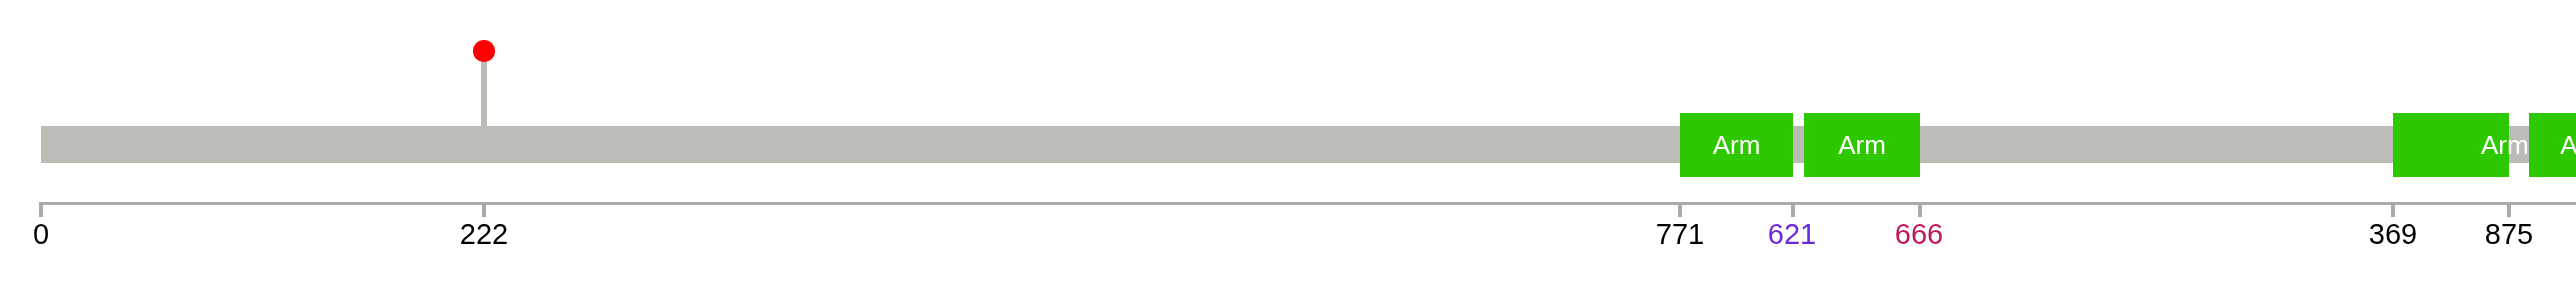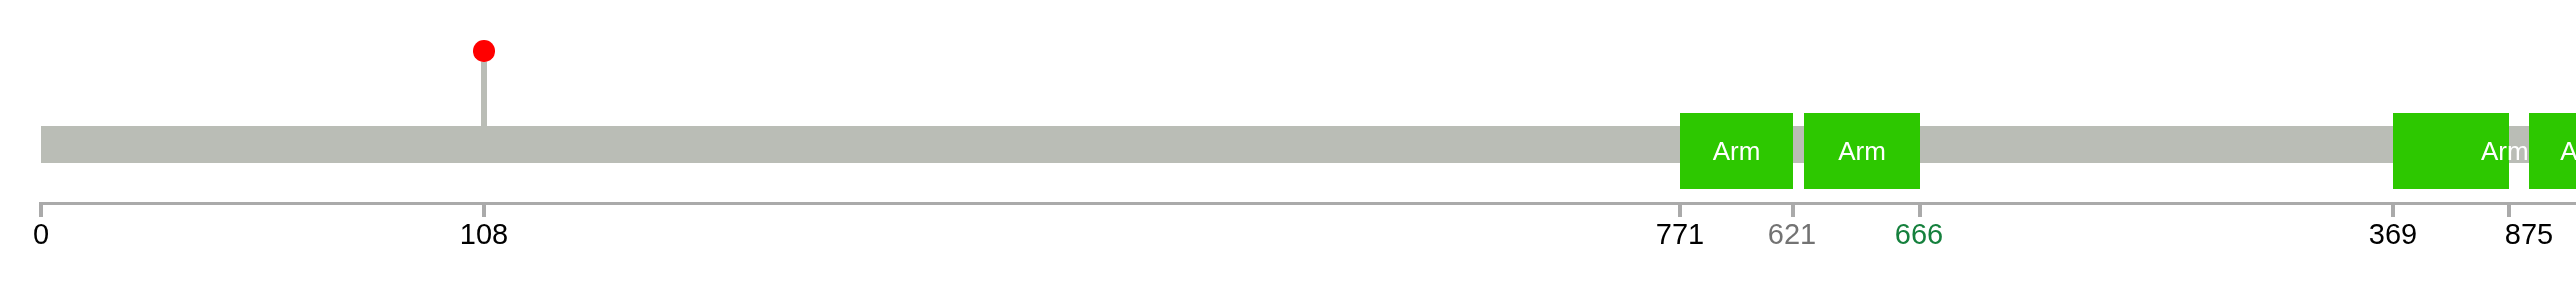--- a/index.html
+++ b/index.html
@@ -19,21 +19,21 @@
     position: absolute;
     top: 62px; height: 65px; width: 5.7px;
   }
   .lollipop-head {
     position: absolute;
     top: 40px; width: 21.6px; height: 21.6px;
     border-radius: 50%;
   }
   .domain {
     position: absolute;
-    top: 113px; height: 76px;
+    top: 113px; height: 64px;
   }
   .domain-label {
     position: absolute;
     inset: 0;
     display: flex;
     align-items: center;
     justify-content: center;
     color: #ffffff;
     font-size: 26px;
     white-space: nowrap;
@@ -97,46 +97,46 @@
   <div id="axis">
     <div id="axis-line" class="axis-line" style="left: 39px; width: 3460px; background: rgb(170, 170, 170);"></div>
     <div id="ticks">
   <div>
     <div class="axis-tick" style="left: 39px; background: rgb(170, 170, 170);"></div>
     <div class="axis-tick-label" style="left: 41px; color: rgb(0, 0, 0);">0</div>
   </div>
 
   <div>
     <div class="axis-tick" style="left: 482px; background: rgb(170, 170, 170);"></div>
-    <div class="axis-tick-label" style="left: 484px; color: rgb(0, 0, 0);">108</div>
+    <div class="axis-tick-label" style="left: 484px; color: rgb(0, 0, 0);">222</div>
   </div>
 
   <div>
     <div class="axis-tick" style="left: 1678px; background: rgb(170, 170, 170);"></div>
     <div class="axis-tick-label" style="left: 1680px; color: rgb(0, 0, 0);">771</div>
   </div>
 
   <div>
     <div class="axis-tick" style="left: 1791px; background: rgb(170, 170, 170);"></div>
-    <div class="axis-tick-label" style="left: 1792px; color: #737373;">621</div>
+    <div class="axis-tick-label" style="left: 1792px; color: #6d28d9;">621</div>
   </div>
 
   <div>
     <div class="axis-tick" style="left: 1918px; background: rgb(170, 170, 170);"></div>
-    <div class="axis-tick-label" style="left: 1919px; color: #15803d;">666</div>
+    <div class="axis-tick-label" style="left: 1919px; color: #be185d;">666</div>
   </div>
 
   <div>
     <div class="axis-tick" style="left: 2391px; background: rgb(170, 170, 170);"></div>
     <div class="axis-tick-label" style="left: 2393px; color: rgb(0, 0, 0);">369</div>
   </div>
 
   <div>
     <div class="axis-tick" style="left: 2507px; background: rgb(170, 170, 170);"></div>
-    <div class="axis-tick-label" style="left: 2509px; color: rgb(0, 0, 0); margin-left: 20px;">875</div>
+    <div class="axis-tick-label" style="left: 2509px; color: rgb(0, 0, 0);">875</div>
   </div>
 
   <div>
     
     
   </div>
 
   <div>
     
     

